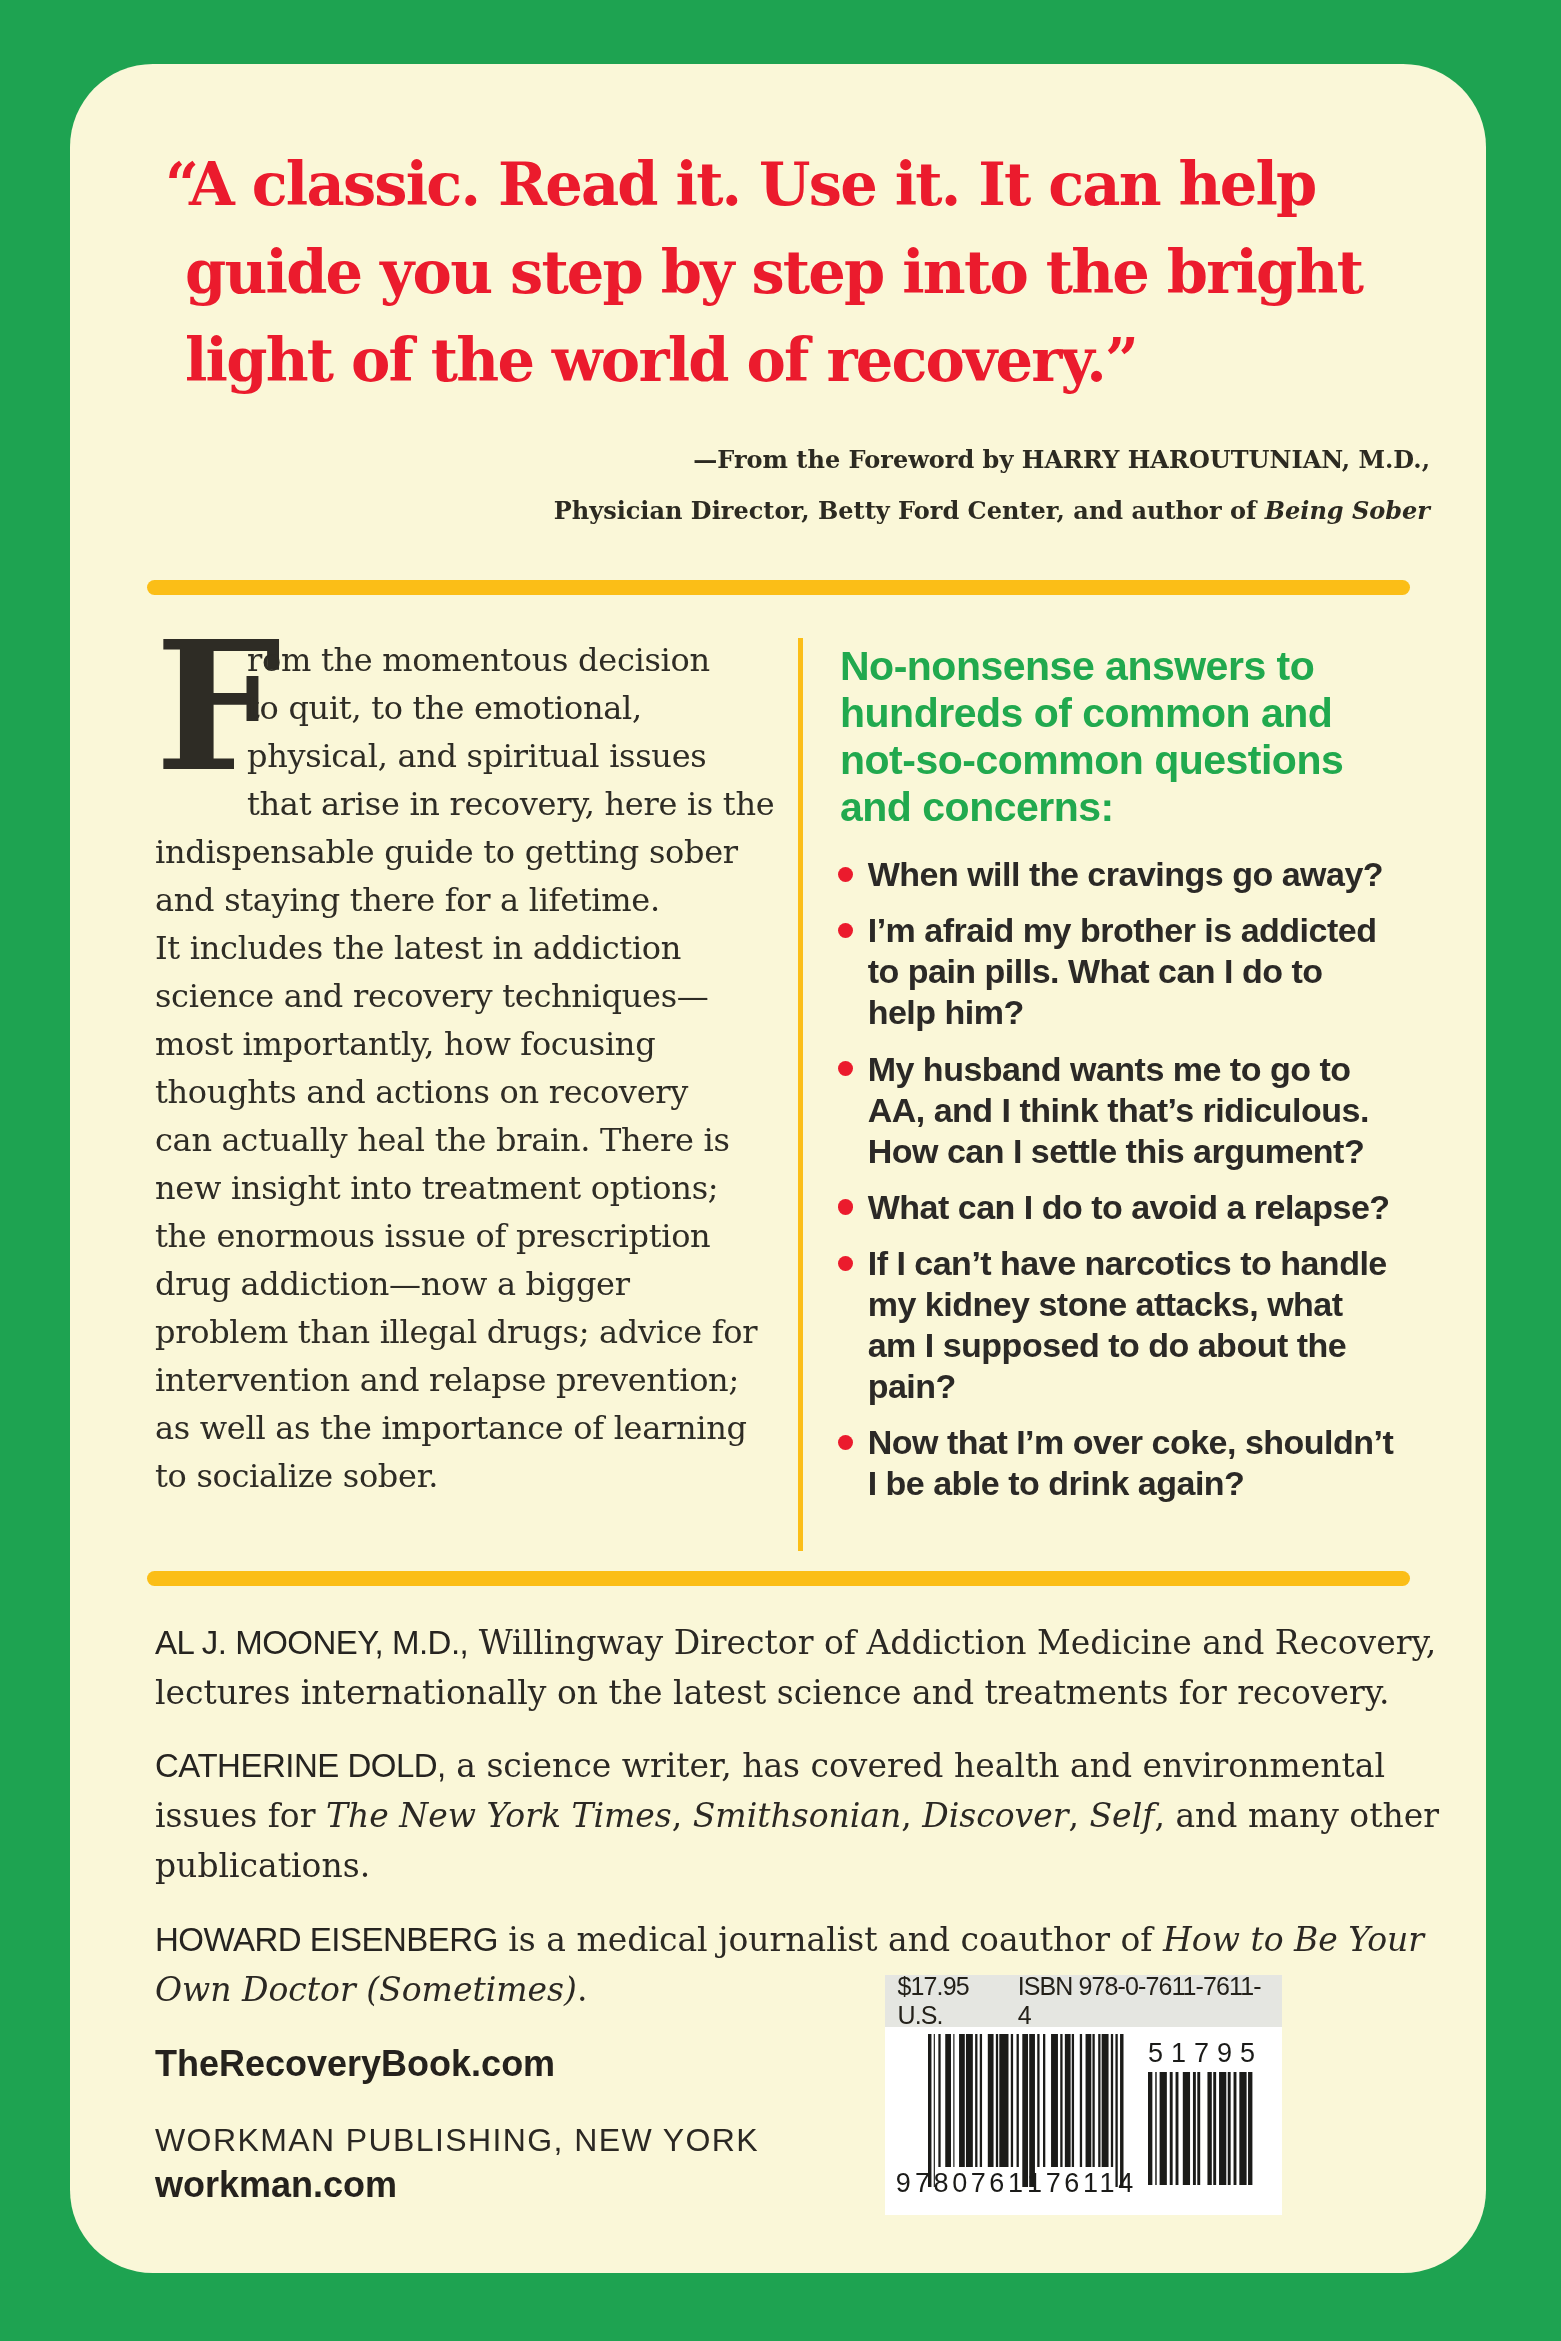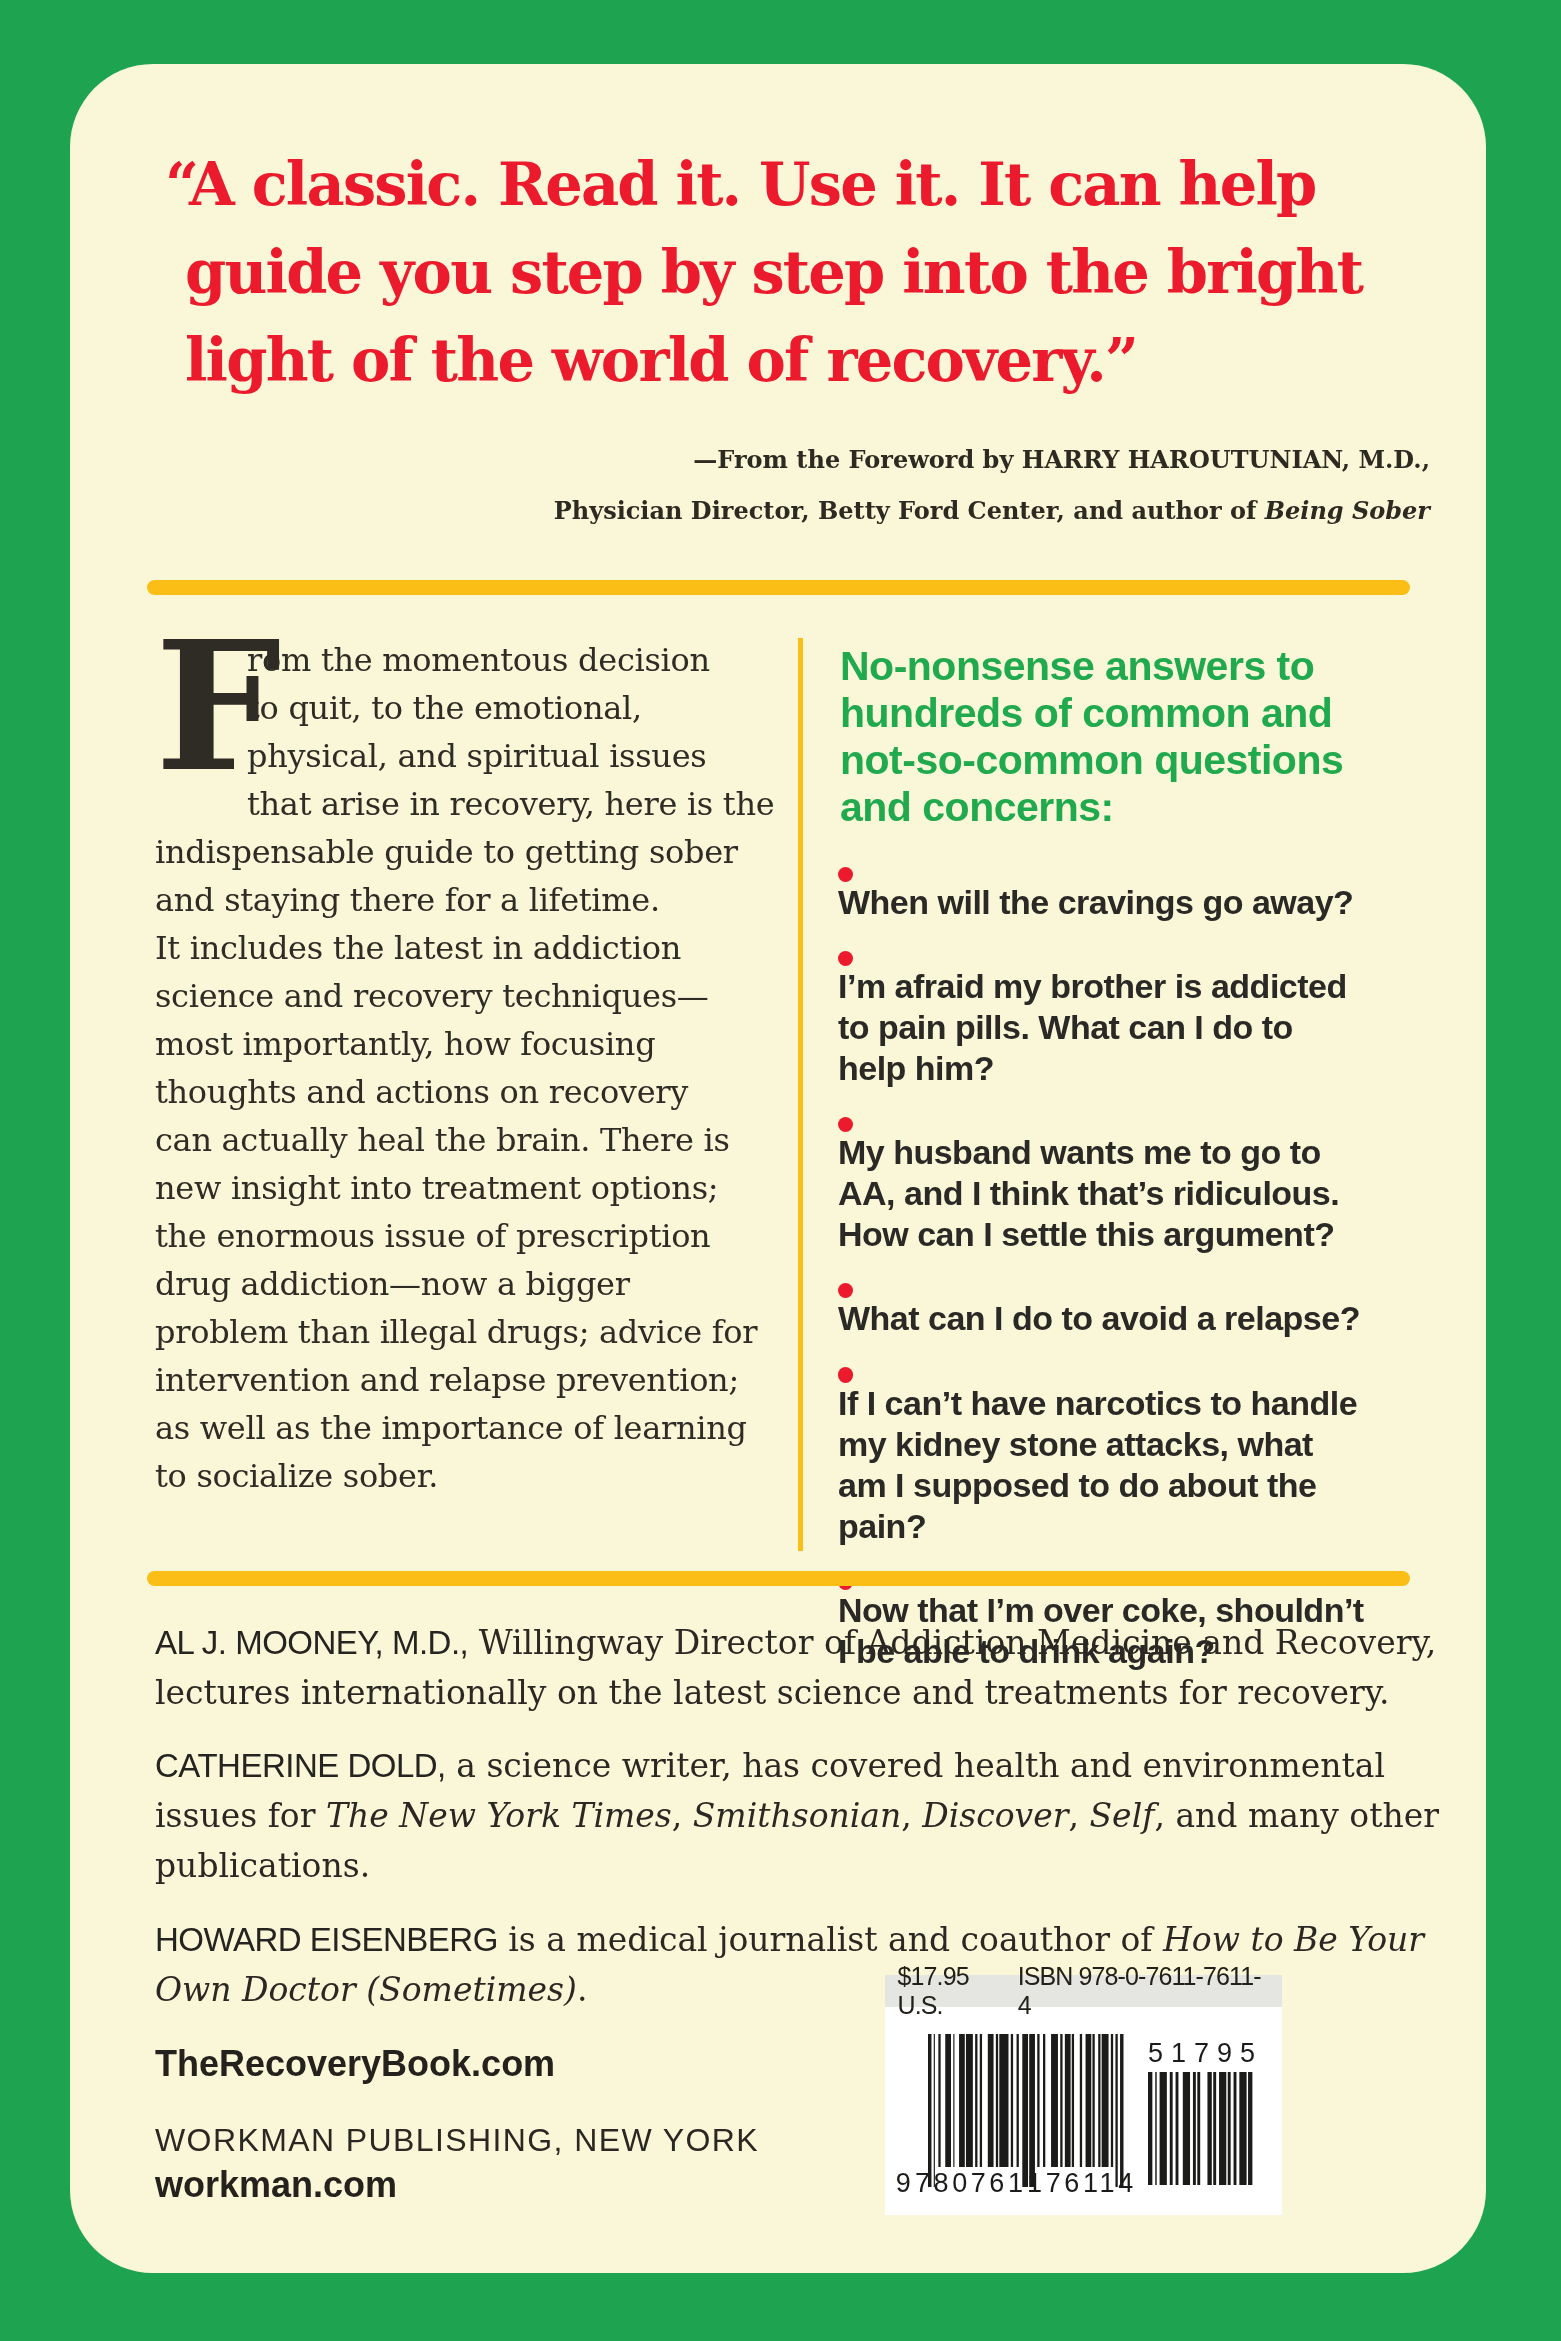--- a/index.html
+++ b/index.html
@@ -35,40 +35,40 @@
   .dropcap{float:left;width:92px;height:146px;font-size:178px;line-height:141px;
          font-weight:700;}
   .intro-text{font-size:32px;line-height:48px;letter-spacing:-0.3px;white-space:nowrap;}
   
   .answers-heading{position:absolute;left:840px;top:643px;font-weight:700;
          font-size:41px;line-height:47px;color:var(--heading_green);
          white-space:nowrap;letter-spacing:-0.5px;}
   .bullets{position:absolute;left:838px;top:854px;width:640px;margin:0;padding:0;
          list-style:none;}
   .bullets li{display:flex;margin-bottom:15.3px;color:#2b2926;font-size:34px;
-         line-height:41px;font-weight:700;letter-spacing:-0.5px;flex-direction:column;}
+         line-height:41px;font-weight:700;letter-spacing:-0.5px;}
   .bullets .dot{flex:none;width:15.3px;height:15.3px;border-radius:50%;
          background:var(--red);margin:12.6px 14.4px 0 0;}
   .bullets .btext{white-space:nowrap;}
   
   .bios{position:absolute;left:155px;top:1618px;width:1317px;
         font-family:"DejaVu Serif",serif;font-size:33px;line-height:50px;color:#2b2823;}
   .bios p{margin:0 0 23.4px 0;}
   .bio-name{font-family:"Liberation Sans",sans-serif;font-weight:400;
         font-size:33px;letter-spacing:-0.5px;color:#262420;}
   .bios em{font-style:italic;}
   
   .site{position:absolute;left:155px;top:2043px;font-weight:700;font-size:36px;color:#25221d;}
   .publisher{position:absolute;left:155px;top:2122px;font-size:32px;letter-spacing:1.4px;
         color:#2b2823;}
   .publisher-site{position:absolute;left:155px;top:2164px;font-weight:700;font-size:36px;
         color:#25221d;text-align:right;}
   
   .barcode-box{position:absolute;left:885px;top:1975px;width:397px;height:240px;background:#fff;}
-  .price-band{height:32px;background:#E5E6E1;display:flex;justify-content:space-between;
+  .price-band{height:52px;background:#E5E6E1;display:flex;justify-content:space-between;
         align-items:center;padding:0 12.6px;font-size:25px;letter-spacing:-0.9px;color:#232019;}
   .ean{position:absolute;left:43px;top:59px;width:166px;height:155px;
         transform:scaleX(1.15);transform-origin:left top;}
   .ean i,.supp i{position:absolute;top:0;background:#1b1b19;}
   .ean-digits{position:absolute;left:10.8px;top:193px;width:241px;display:flex;
         justify-content:space-between;font-size:27px;color:#1b1b19;}
   .ean-digits span{letter-spacing:3.6px;}
   .supp-digits{position:absolute;left:263px;top:63px;font-size:27px;letter-spacing:8px;
         color:#1b1b19;}
   .supp{position:absolute;left:263px;top:97px;width:72px;height:115px;

